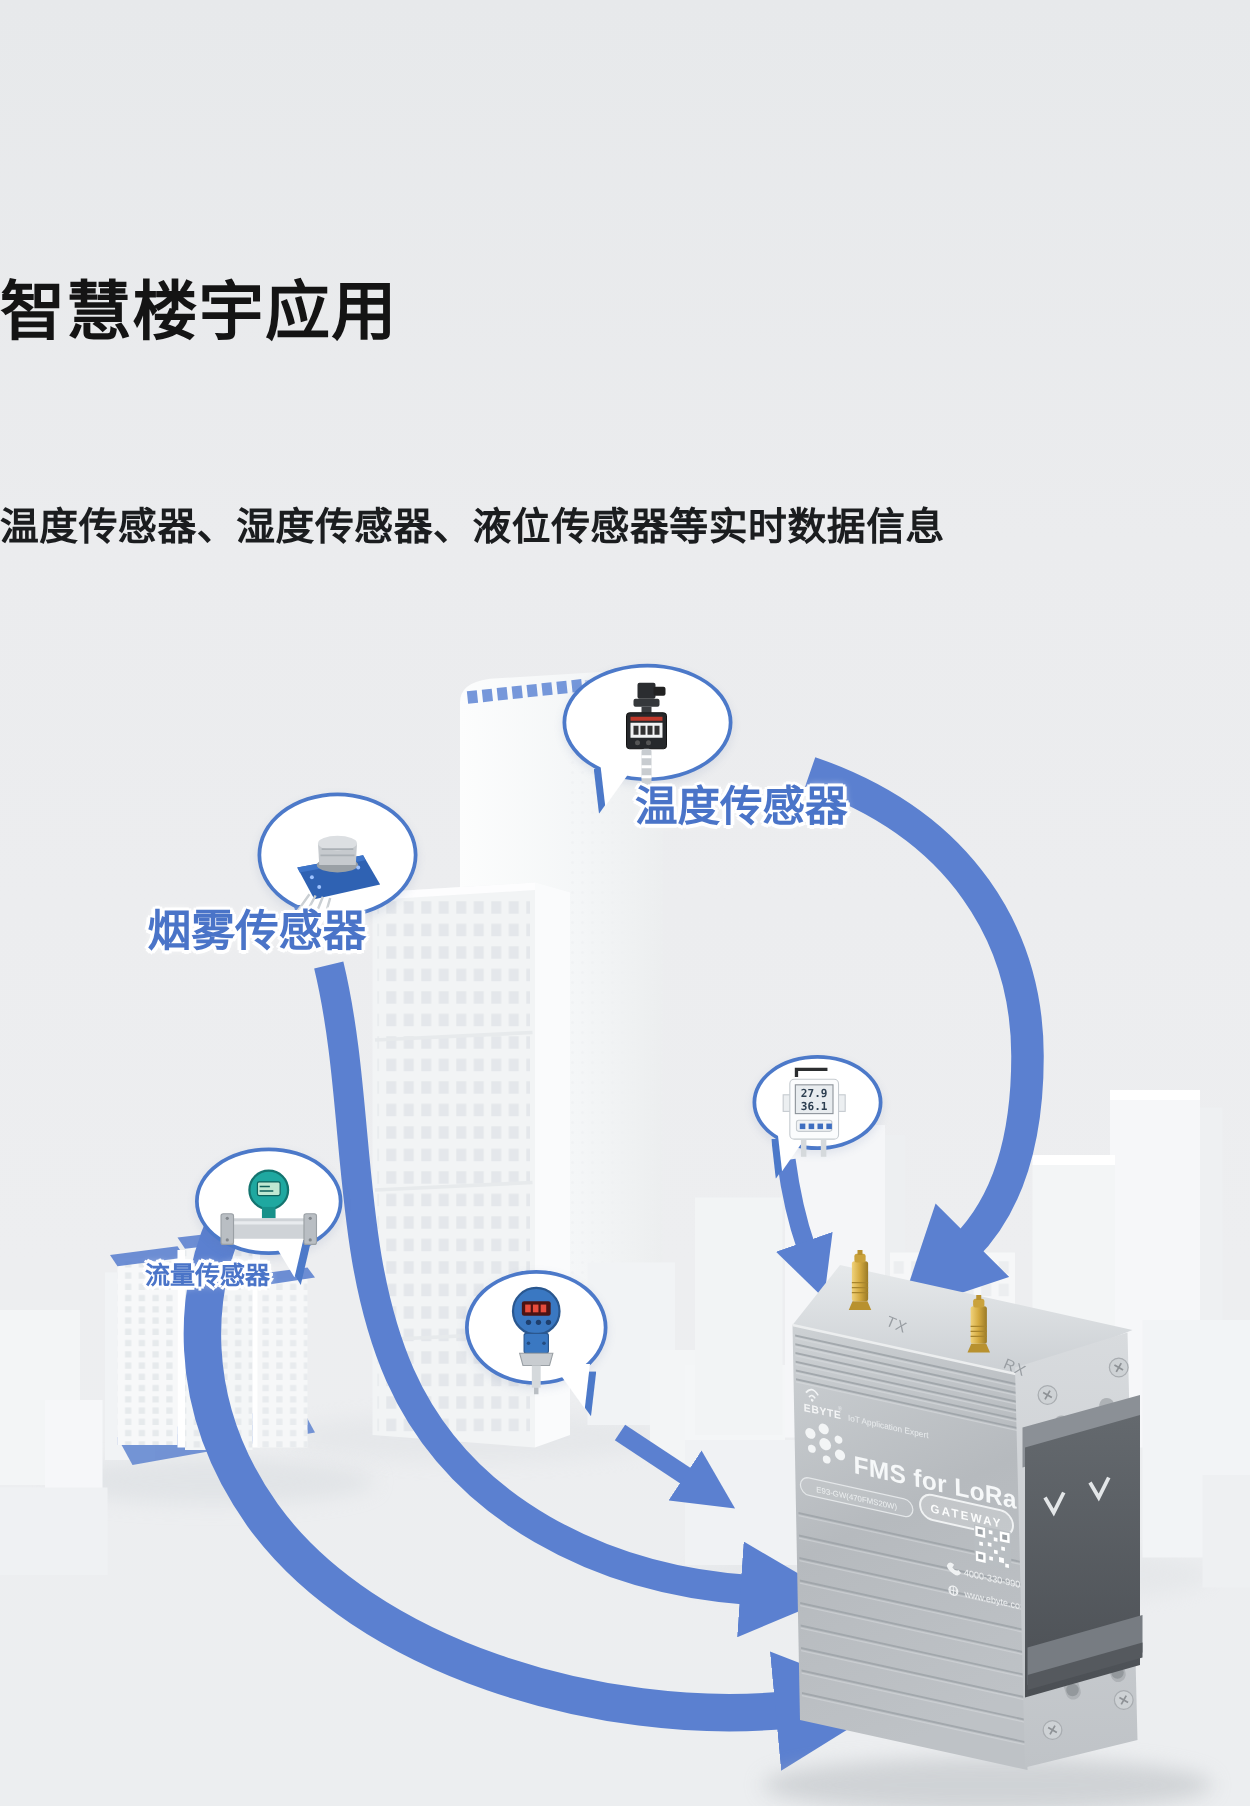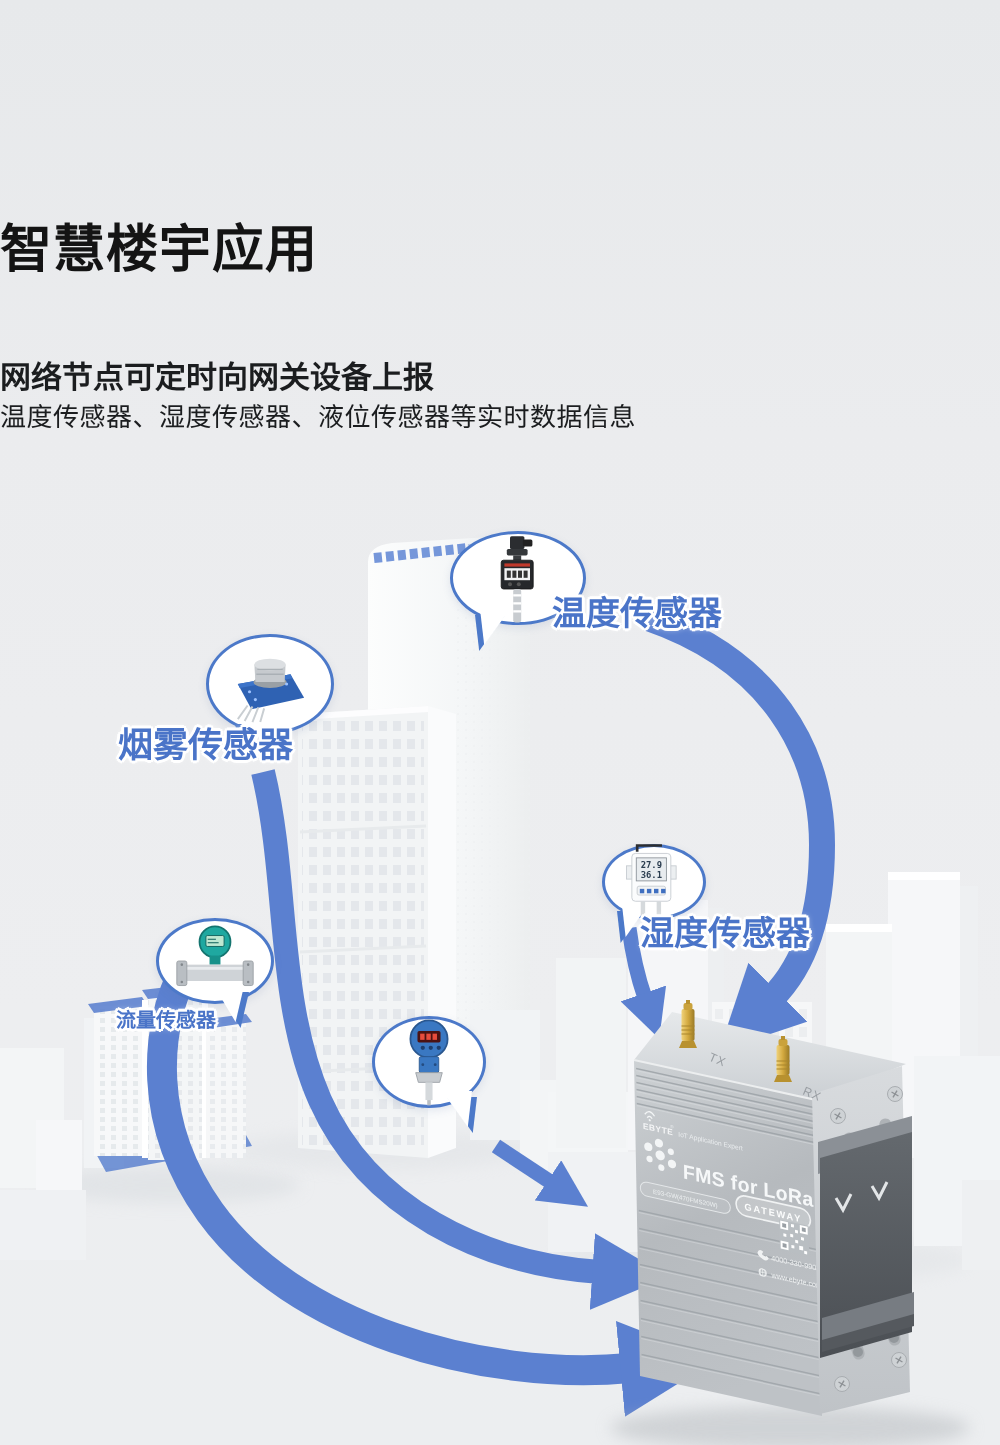--- a/index.html
+++ b/index.html
@@ -6,45 +6,44 @@
   body{font-family:"Liberation Sans","DejaVu Sans",sans-serif;}
   .page{position:relative;width:1000px;height:1445px;overflow:hidden;
         background:linear-gradient(180deg,#e7e9eb 0%,#ebecee 30%,#edeef0 70%,#eceef0 100%);}
   
   .feature-tag{position:absolute;left:38px;top:109px;display:flex;align-items:center;}
   .tag-bar{width:10px;height:30px;border-radius:5px;background:#2e6cf0;margin-right:12px;}
   .tag-cn{font-size:30px;font-weight:700;color:#17191b;letter-spacing:1px;}
   .tag-en{font-size:29px;font-weight:500;color:#17191b;margin-left:10px;}
   .hero-title{position:absolute;left:0;top:207px;width:1000px;font-size:52px;font-weight:900;color:#141414;letter-spacing:1px;}
   .hero-line1{position:absolute;left:0;top:352px;width:1000px;font-size:31px;font-weight:600;color:#1b1d1f;}
-  .hero-line2{position:absolute;left:0;top:396px;width:1000px;font-size:26px;font-weight:400;color:#1b1d1f;letter-spacing:.5px;}
+  .hero-line2{position:absolute;left:0;top:396px;width:1000px;font-size:31px;font-weight:700;color:#1b1d1f;letter-spacing:.5px;}
   
   .scene-svg{position:absolute;left:0;top:0;width:1000px;height:1445px;z-index:1;}
   
   .bubble{position:absolute;background:#fff;border:3.5px solid #4c79c9;border-radius:50%;z-index:5;
           box-shadow:0 3px 8px rgba(90,110,160,.14);}
-  .bubble .icon-wrap{position:absolute;left:0;top:0;width:100%;height:100%;display:flex;align-items:center;justify-content:center;overflow:visible;}
+  .bubble .icon-wrap{position:absolute;left:0;top:10px;width:100%;height:100%;display:flex;align-items:center;justify-content:center;overflow:visible;}
   .tailB,.tailW{position:absolute;width:30px;height:36px;}
   
   .s-label{position:absolute;z-index:6;font-weight:800;color:#4a74c8;white-space:nowrap;
     text-shadow:-2px -2px 0 #fff,2px -2px 0 #fff,-2px 2px 0 #fff,2px 2px 0 #fff,0 -3px 0 #fff,0 3px 0 #fff,-3px 0 0 #fff,3px 0 0 #fff,0 0 7px #fff;}
-  .lbl-temperature{left:508px;top:586px;font-size:34px;margin-left:44px;}
+  .lbl-temperature{left:508px;top:618px;font-size:34px;}
   .lbl-smoke{left:118px;top:716px;font-size:35px;}
   .lbl-humidity{left:640px;top:906px;font-size:34px;}
   .lbl-flow{left:116px;top:1004px;font-size:20px;}
   .lbl-level{left:285px;top:1101px;font-size:30px;}
 </style>
 </head>
 <body>
 
 <div class="page">
 
 
   <div class="hero-title">智慧楼宇应用</div>
-  <div class="hero-line1">网络节点可定时向网关设备上报</div>
   <div class="hero-line2">温度传感器、湿度传感器、液位传感器等实时数据信息</div>
 
   <svg class="scene-svg" viewBox="0 0 1000 1445">
     <defs>
       <pattern id="pat-win" width="14" height="18" patternUnits="userSpaceOnUse">
           <rect x="1" y="1" width="8" height="10" fill="#dfe3e7"></rect>
         </pattern>
       <pattern id="pat-lad" width="11" height="9" patternUnits="userSpaceOnUse">
           <rect x="1" y="1" width="5" height="5" fill="#e2e6e9"></rect>
         </pattern>
@@ -391,16 +390,15 @@
           <circle cx="42" cy="55" r="1.6" fill="#244c80"></circle>
       <polygon points="20,64 50,64 47,75 23,75" fill="#c8ccd0" stroke="#9aa0a5"></polygon>
       <rect x="31" y="75" width="8" height="20" fill="#d5d9dc"></rect>
           <rect x="33" y="95" width="4" height="6" fill="#b9bec3"></rect>
     </svg>
       </div>
   </div>
 
   <div class="s-label lbl-temperature">温度传感器</div>
   <div class="s-label lbl-smoke">烟雾传感器</div>
-  <div class="s-label lbl-humidity">湿度传感器</div>
   <div class="s-label lbl-flow">流量传感器</div>
 
 </div>
 
 </body></html>

